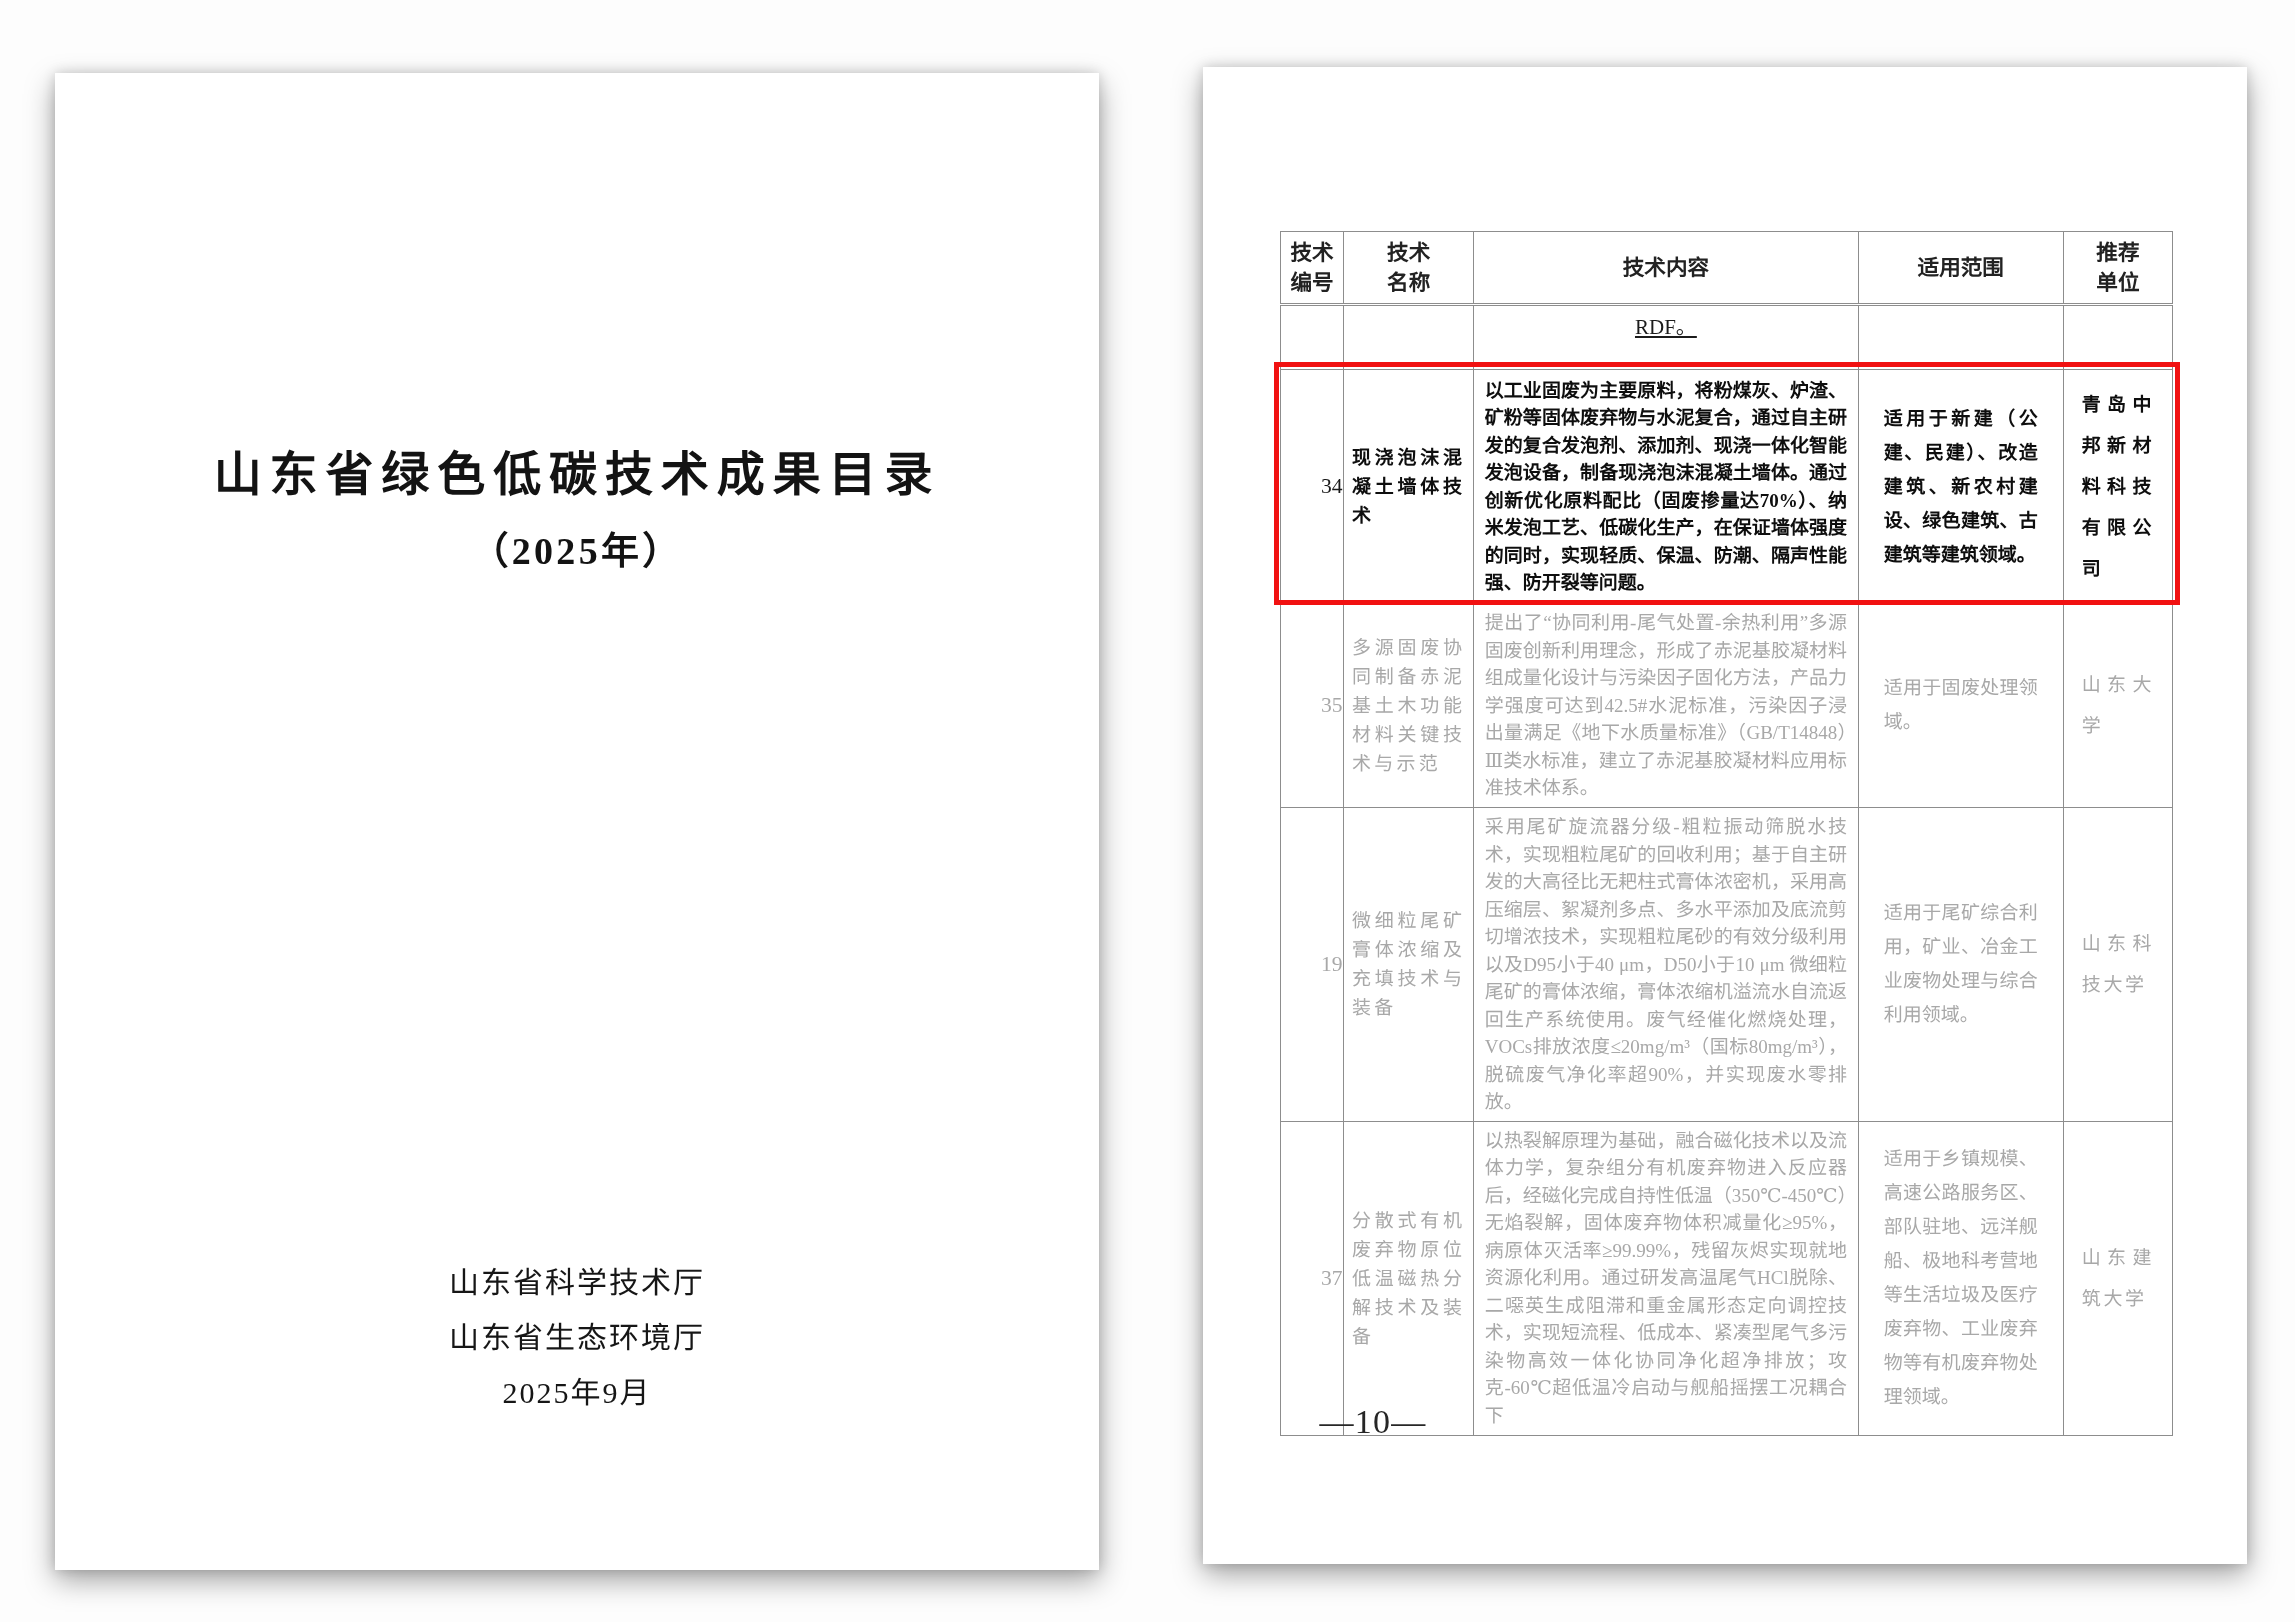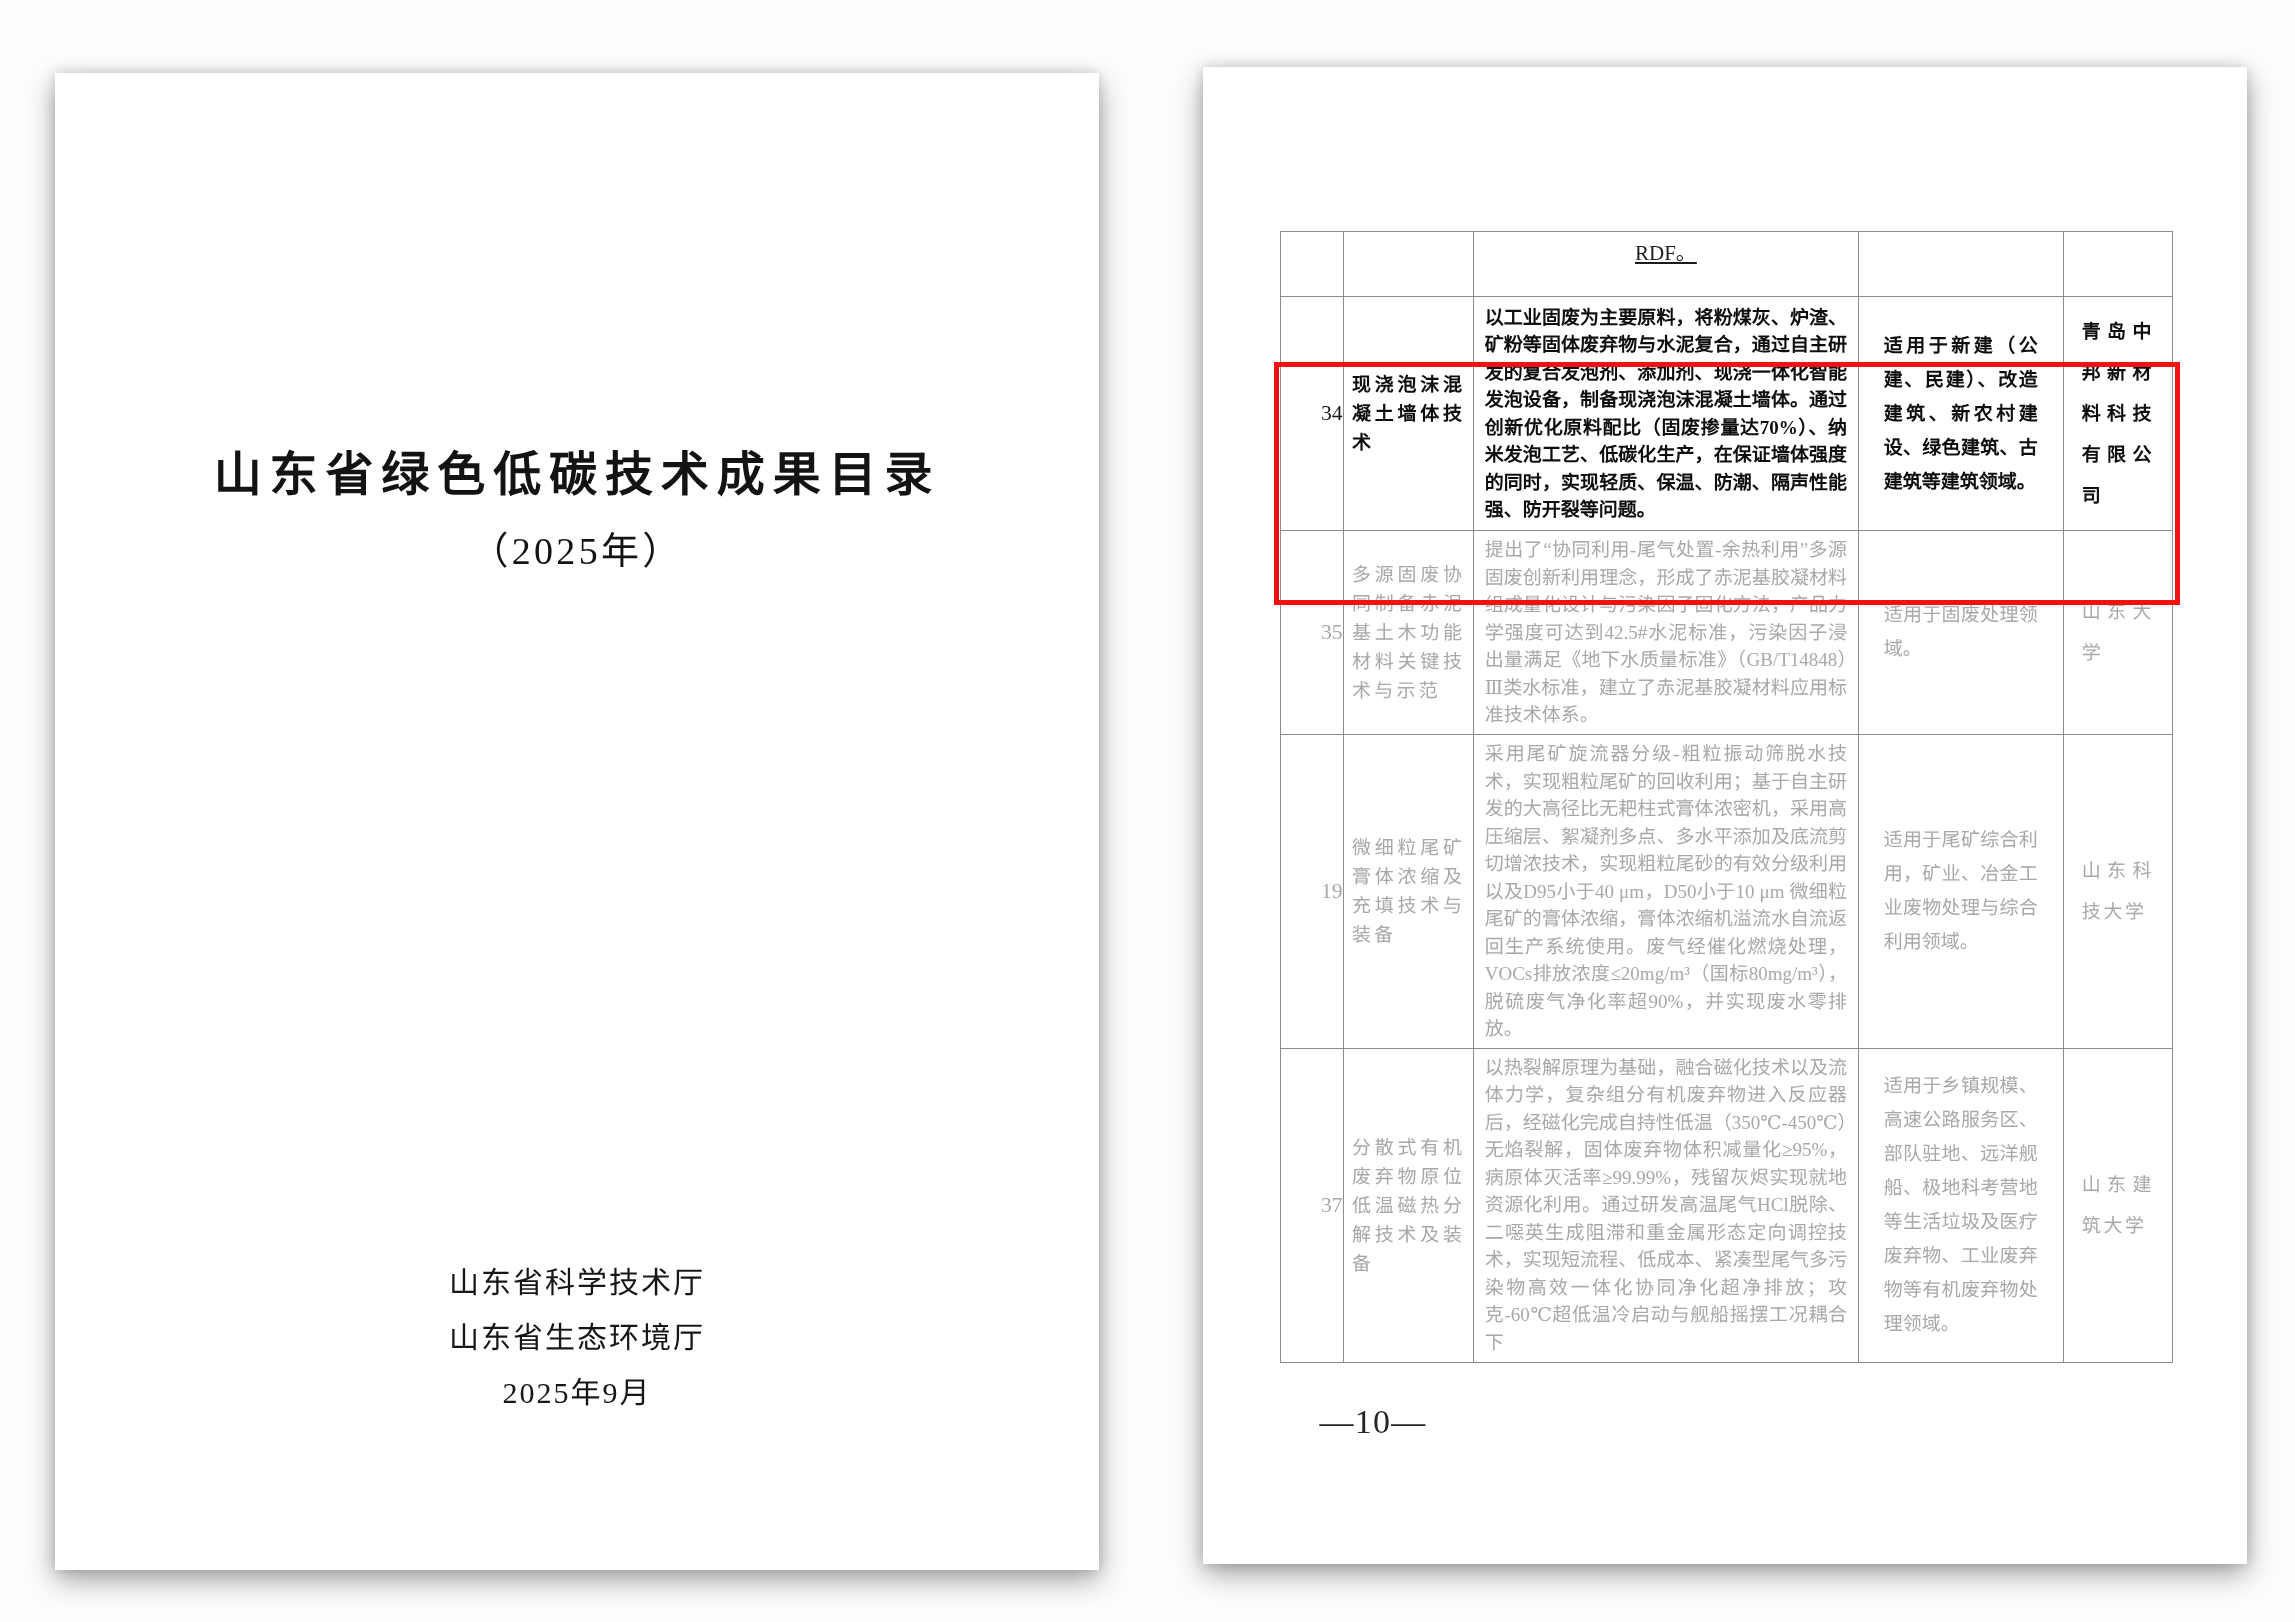--- a/index.html
+++ b/index.html
@@ -16,21 +16,21 @@
   .page-left{left:55px;margin-top:6px;}
   .page-right{left:1203px;}
 
   
   .cover-title{
     position:absolute;left:0;right:0;top:366px;height:72px;line-height:72px;
     text-align:center;font-size:48px;font-weight:700;color:#131313;letter-spacing:7.9px;
   }
   .cover-subtitle{
     position:absolute;left:0;right:0;top:450px;height:56px;line-height:56px;
-    text-align:center;font-size:38px;font-weight:400;color:#131313;letter-spacing:3.3px;
+    text-align:center;font-size:38px;font-weight:700;color:#131313;letter-spacing:3.3px;
   }
   .cover-footer{
     position:absolute;left:0;right:0;top:1182px;
     text-align:center;font-size:30px;color:#161616;line-height:55px;letter-spacing:2px;
   }
 
   
   .doc-table{
     position:absolute;left:77px;top:164px;width:893px;
     border-collapse:collapse;table-layout:fixed;color:#1f1f1f;
@@ -84,20 +84,30 @@
 
   <table class="doc-table">
     <colgroup>
       <col style="width:63px">
         <col style="width:130px">
         <col style="width:384px">
       <col style="width:205px">
         <col style="width:109px">
     </colgroup>
     <tbody>
+        <tr style="height:73px">
+      <th>技术
+编号</th>
+      <th>技术
+名称</th>
+      <th>技术内容</th>
+      <th>适用范围</th>
+      <th>推荐
+单位</th>
+    </tr>
     <tr style="height:65px">
       <td class="c-no"></td>
       <td class="c-name"></td>
       <td class="rdf-cell">RDF。</td>
       <td class="c-scope"></td>
       <td class="c-unit"></td>
     </tr>
     <tr class="hl" style="height:234px">
       <td class="c-no">34</td>
       <td class="c-name">现浇泡沫混凝土墙体技术</td>

